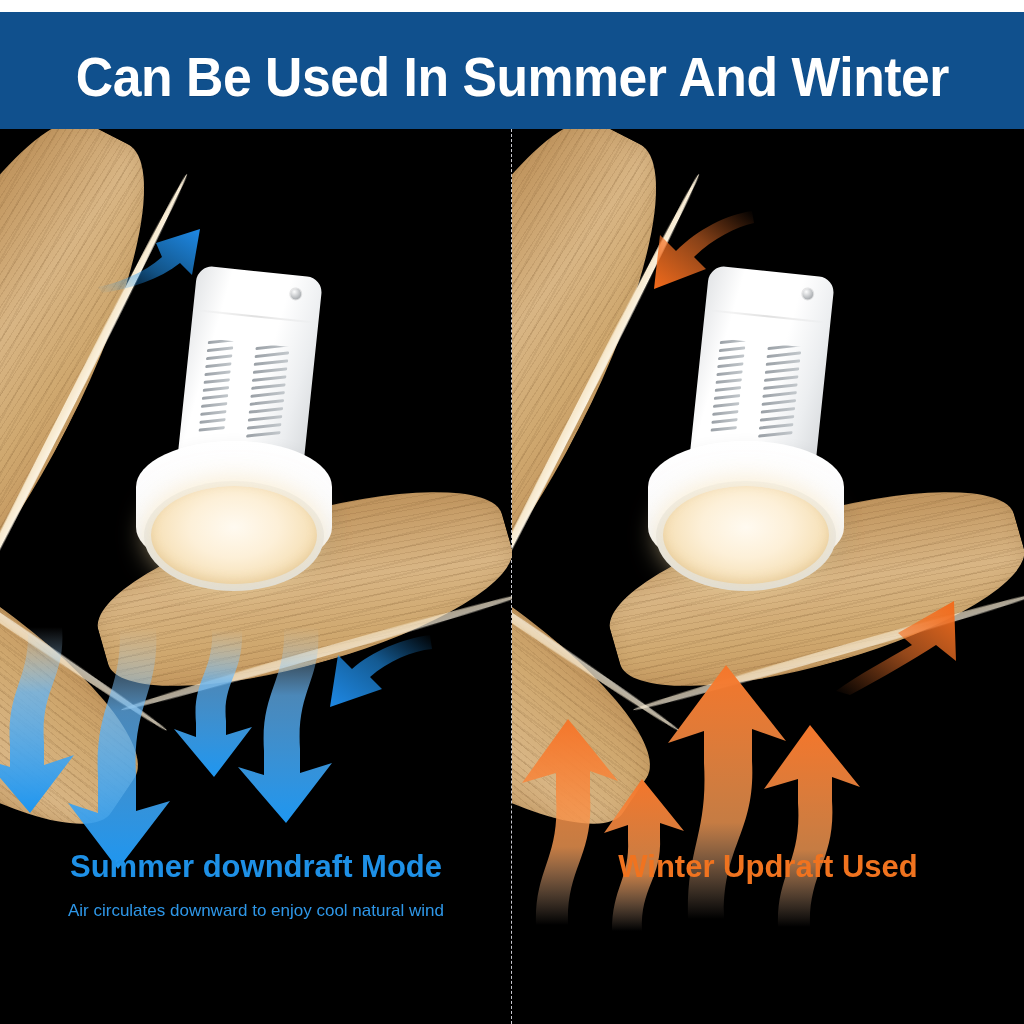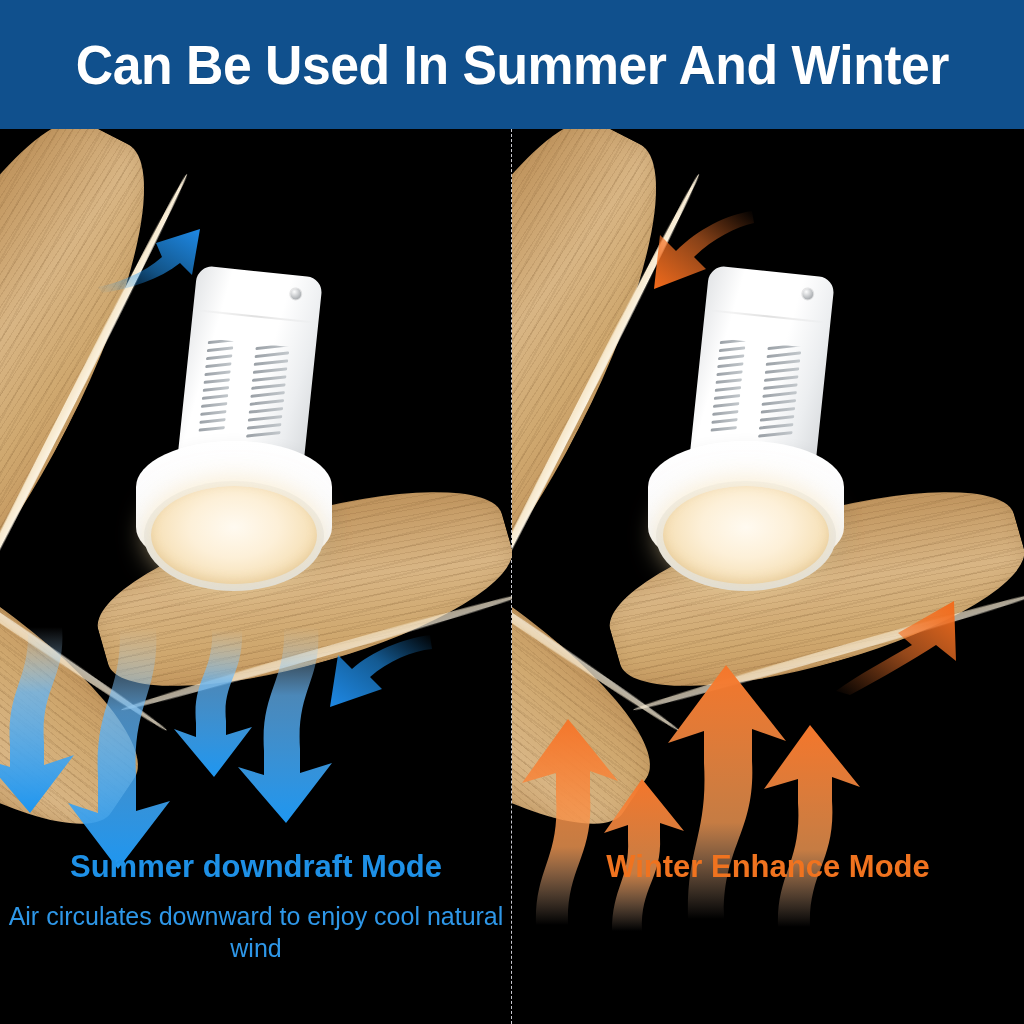--- a/index.html
+++ b/index.html
@@ -7,21 +7,21 @@
   body{
     width:1024px;height:1024px;
     background:#ffffff;
     font-family:"Liberation Sans", sans-serif;
     overflow:hidden;
   }
   .page{position:relative;width:1024px;height:1024px;background:#fff;overflow:hidden;}
 
   
   .banner{
-    position:absolute;left:0;top:0;width:1024px;height:129px;
+    position:absolute;left:0;top:12px;width:1024px;height:129px;
     background:#10508D;
     display:flex;align-items:center;justify-content:center;
   }
   .banner-title{
     color:#ffffff;
     font-family:"Liberation Sans", sans-serif;
     font-weight:bold;
     font-size:55px;
     letter-spacing:-0.5px;
     transform:scaleX(0.94);
@@ -127,21 +127,21 @@
   .flow svg{position:absolute;}
 
   
   .caption{position:absolute;left:0;width:512px;text-align:center;}
   .cap-title{
     font-family:"Liberation Sans", sans-serif;
     font-weight:bold;font-size:31px;margin:0 0 16px 0;line-height:1.05;
   }
   .cap-body{
     font-family:"Liberation Sans", sans-serif;
-    font-weight:normal;font-size:25px;line-height:1.28;margin:0;
+    font-weight:normal;font-size:17px;line-height:1.28;margin:0;
   }
   .caption.left{top:722px;}
   .caption.right{top:722px;}
   .cap-blue .cap-title{color:#1E90E6;}
   .cap-blue .cap-body{color:#2E97E8;}
   .cap-orange .cap-title{color:#F0731F;}
   .cap-orange .cap-body{color:#F2854A;}
 </style>
 </head>
 <body>
@@ -376,18 +376,18 @@
             <path d="M34,300 C32,226 66,214 62,142 L62,110 L96,122 L36,46 L-22,124 L14,112 L14,144 C18,216 -4,228 -2,300 Z" fill="url(#upGrad)"></path>
           </g>
 
           <g transform="translate(268,4)">
             <path d="M30,294 C28,238 56,228 52,168 L52,144 L80,154 L30,92 L-16,156 L18,146 L18,170 C22,230 -4,240 -2,294 Z" fill="url(#upGrad)"></path>
           </g>
         </svg>
       </div>
 
       <div class="caption right cap-orange">
-        <p class="cap-title">Winter Enhance Mode</p>
+        <p class="cap-title">Winter Updraft Used</p>
       </div>
     </div>
 
   </div>
 </div>
 
 </body></html>

